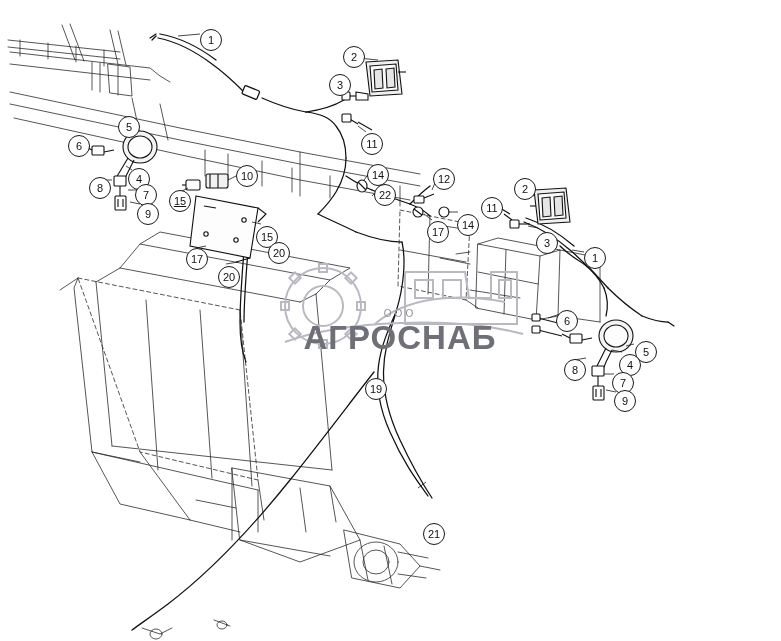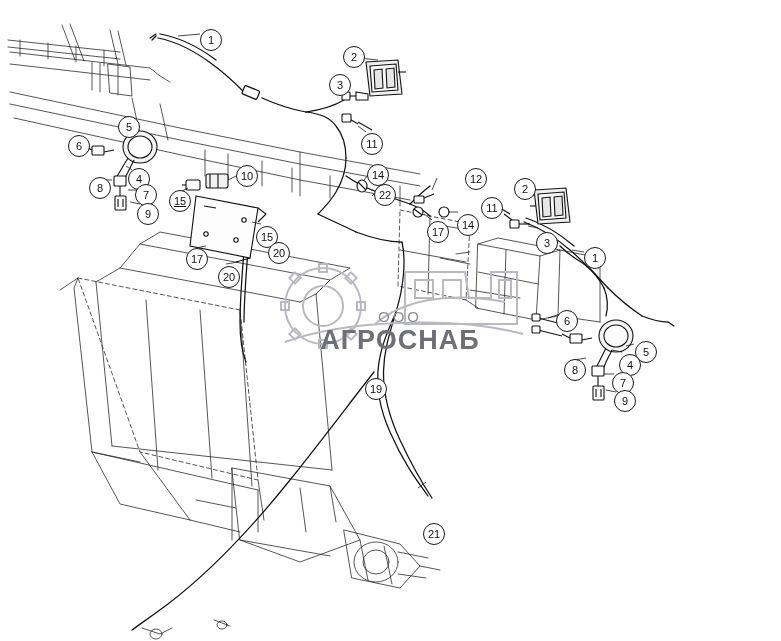--- a/index.html
+++ b/index.html
@@ -4,22 +4,22 @@
 <style>
   html,body{margin:0;padding:0;background:#ffffff;}
   body{width:781px;height:641px;position:relative;overflow:hidden;font-family:"Liberation Sans",sans-serif;}
   #stage{position:absolute;left:0;top:0;width:781px;height:641px;background:#ffffff;}
   svg.layer{position:absolute;left:0;top:0;width:781px;height:641px;}
   .callout{position:absolute;width:22px;height:22px;border-radius:50%;border:1.3px solid #1a1a1a;background:#ffffff;
            display:flex;align-items:center;justify-content:center;font-size:11px;color:#111;line-height:1;
            font-family:"Liberation Sans",sans-serif;box-sizing:border-box;}
   .wm{position:absolute;left:255px;top:258px;width:290px;height:120px;pointer-events:none;}
   .wm-text{position:absolute;left:0;top:0;width:290px;text-align:center;}
-  .wm-ooo{font-size:15px;letter-spacing:3px;color:#8e8e95;font-family:"Liberation Sans",sans-serif;}
-  .wm-main{font-size:27px;font-weight:bold;color:#6f6f78;font-family:"Liberation Sans",sans-serif;letter-spacing:1px;}
+  .wm-ooo{font-size:10px;letter-spacing:3px;color:#8e8e95;font-family:"Liberation Sans",sans-serif;}
+  .wm-main{font-size:33px;font-weight:bold;color:#6f6f78;font-family:"Liberation Sans",sans-serif;letter-spacing:1px;}
 </style>
 </head>
 <body>
 
 <div id="stage">
 
   <svg class="layer" viewBox="0 0 781 641">
     <g fill="none" stroke="#2b2b2b" stroke-width="0.8" stroke-linecap="round" stroke-linejoin="round">
 
       <path d="M10 52 L150 68 L160 76 L170 82"></path>
@@ -315,21 +315,21 @@
       <div class="callout" style="left: 68px; top: 135px;">6</div>
       <div class="callout" style="left: 118px; top: 116px;">5</div>
       <div class="callout" style="left: 128px; top: 168px;">4</div>
       <div class="callout" style="left: 89px; top: 177px;">8</div>
       <div class="callout" style="left: 135px; top: 184px;">7</div>
       <div class="callout" style="left: 137px; top: 203px;">9</div>
       <div class="callout" style="left: 169px; top: 190px; text-decoration: underline;">15</div>
       <div class="callout" style="left: 236px; top: 165px;">10</div>
       <div class="callout" style="left: 367px; top: 164px;">14</div>
       <div class="callout" style="left: 374px; top: 184px;">22</div>
-      <div class="callout" style="left: 433px; top: 168px; margin-left: 32px;">12</div>
+      <div class="callout" style="left: 433px; top: 168px;">12</div>
       <div class="callout" style="left: 427px; top: 221px;">17</div>
       <div class="callout" style="left: 457px; top: 214px;">14</div>
       <div class="callout" style="left: 481px; top: 197px;">11</div>
       <div class="callout" style="left: 514px; top: 178px;">2</div>
       <div class="callout" style="left: 536px; top: 232px;">3</div>
       <div class="callout" style="left: 584px; top: 247px;">1</div>
       <div class="callout" style="left: 256px; top: 226px;">15</div>
       <div class="callout" style="left: 268px; top: 242px;">20</div>
       <div class="callout" style="left: 186px; top: 248px;">17</div>
       <div class="callout" style="left: 218px; top: 266px;">20</div>

